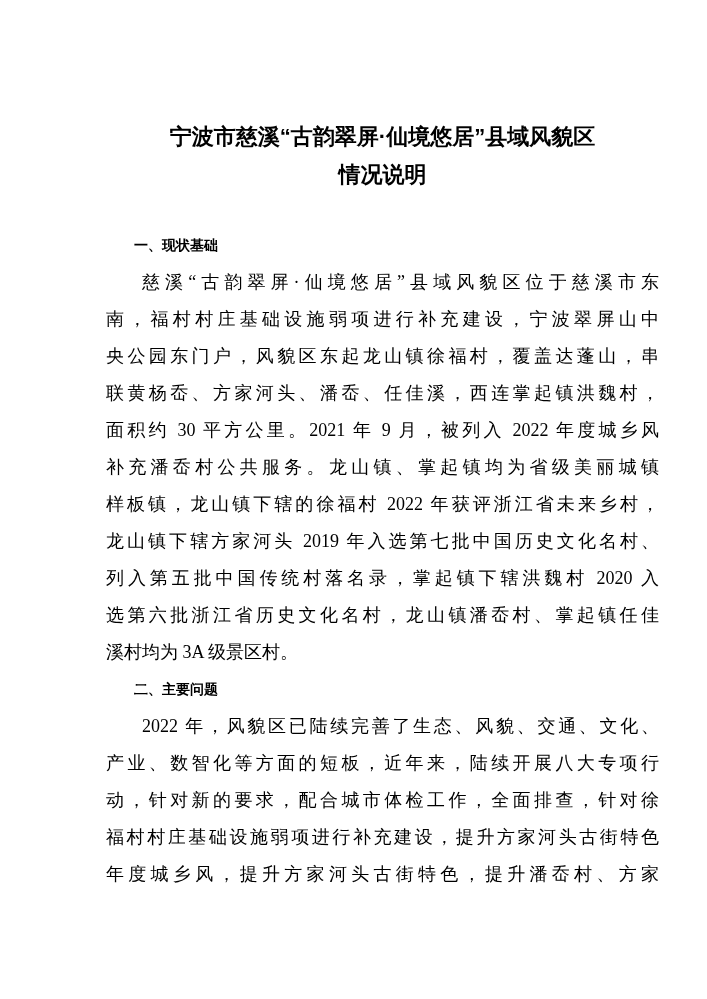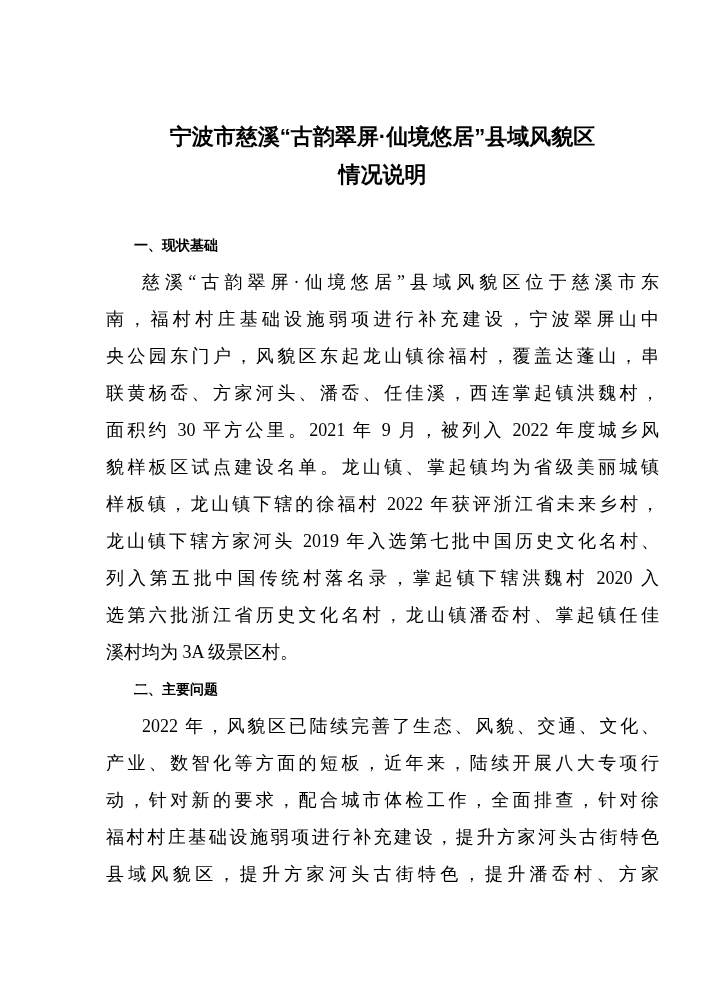--- a/index.html
+++ b/index.html
@@ -69,33 +69,33 @@
   </div>
 
   <div class="section">
     <h2 class="section-heading first-heading">一、现状基础</h2>
     <div class="para">
       <div class="line first">慈溪“古韵翠屏·仙境悠居”县域风貌区位于慈溪市东</div>
       <div class="line">南，福村村庄基础设施弱项进行补充建设，宁波翠屏山中</div>
       <div class="line">央公园东门户，风貌区东起龙山镇徐福村，覆盖达蓬山，串</div>
       <div class="line">联黄杨岙、方家河头、潘岙、任佳溪，西连掌起镇洪魏村，</div>
       <div class="line">面积约 30 平方公里。2021 年 9 月，被列入 2022 年度城乡风</div>
-      <div class="line">貌样板区试点建设名单。龙山镇、掌起镇均为省级美丽城镇</div>
+      <div class="line">补充潘岙村公共服务。龙山镇、掌起镇均为省级美丽城镇</div>
       <div class="line">样板镇，龙山镇下辖的徐福村 2022 年获评浙江省未来乡村，</div>
       <div class="line">龙山镇下辖方家河头 2019 年入选第七批中国历史文化名村、</div>
       <div class="line">列入第五批中国传统村落名录，掌起镇下辖洪魏村 2020 入</div>
       <div class="line">选第六批浙江省历史文化名村，龙山镇潘岙村、掌起镇任佳</div>
       <div class="line last">溪村均为 3A 级景区村。</div>
     </div>
   </div>
 
   <div class="section">
     <h2 class="section-heading">二、主要问题</h2>
     <div class="para">
       <div class="line first">2022 年，风貌区已陆续完善了生态、风貌、交通、文化、</div>
       <div class="line">产业、数智化等方面的短板，近年来，陆续开展八大专项行</div>
       <div class="line">动，针对新的要求，配合城市体检工作，全面排查，针对徐</div>
       <div class="line">福村村庄基础设施弱项进行补充建设，提升方家河头古街特色</div>
-      <div class="line">县域风貌区，提升方家河头古街特色，提升潘岙村、方家</div>
+      <div class="line">年度城乡风，提升方家河头古街特色，提升潘岙村、方家</div>
     </div>
   </div>
 
 </div>
 
 </body></html>

